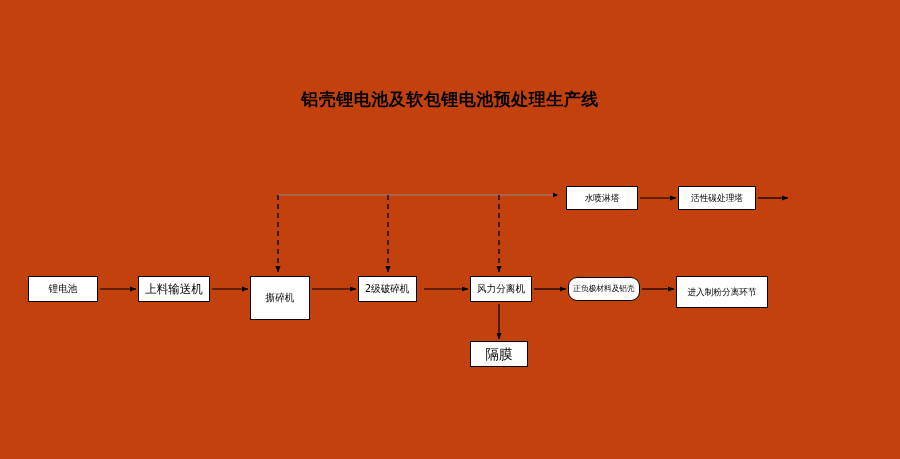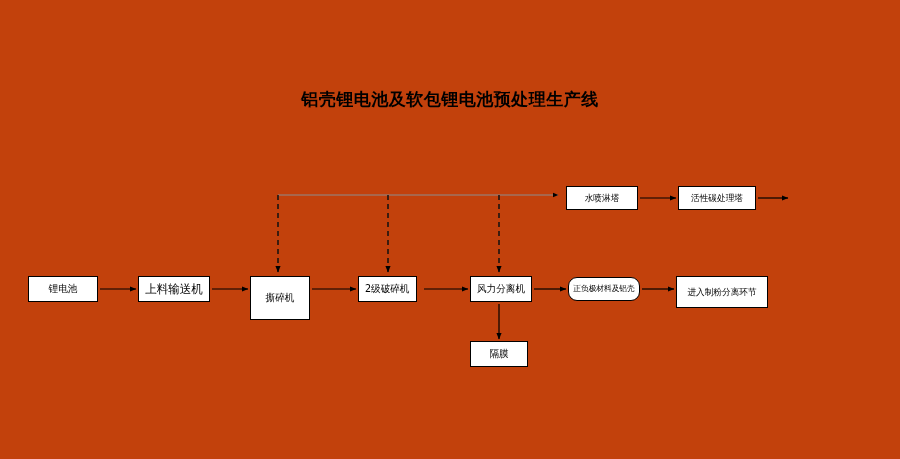--- a/index.html
+++ b/index.html
@@ -128,17 +128,17 @@
 
   <div class="node" style="left:566px; top:186px; width:72px; height:24px; font-size:9px;">
     <span>水喷淋塔</span>
   </div>
 
   <div class="node" style="left:678px; top:186px; width:78px; height:24px; font-size:9px;">
     <span>活性碳处理塔</span>
   </div>
 
 
-  <div class="node" style="left:470px; top:341px; width:58px; height:26px; font-size:10px;">
+  <div class="node" style="left:470px; top:341px; width:58px; height:26px; font-size:14px;">
     <span>隔膜</span>
   </div>
 
 </div>
 
 </body></html>

